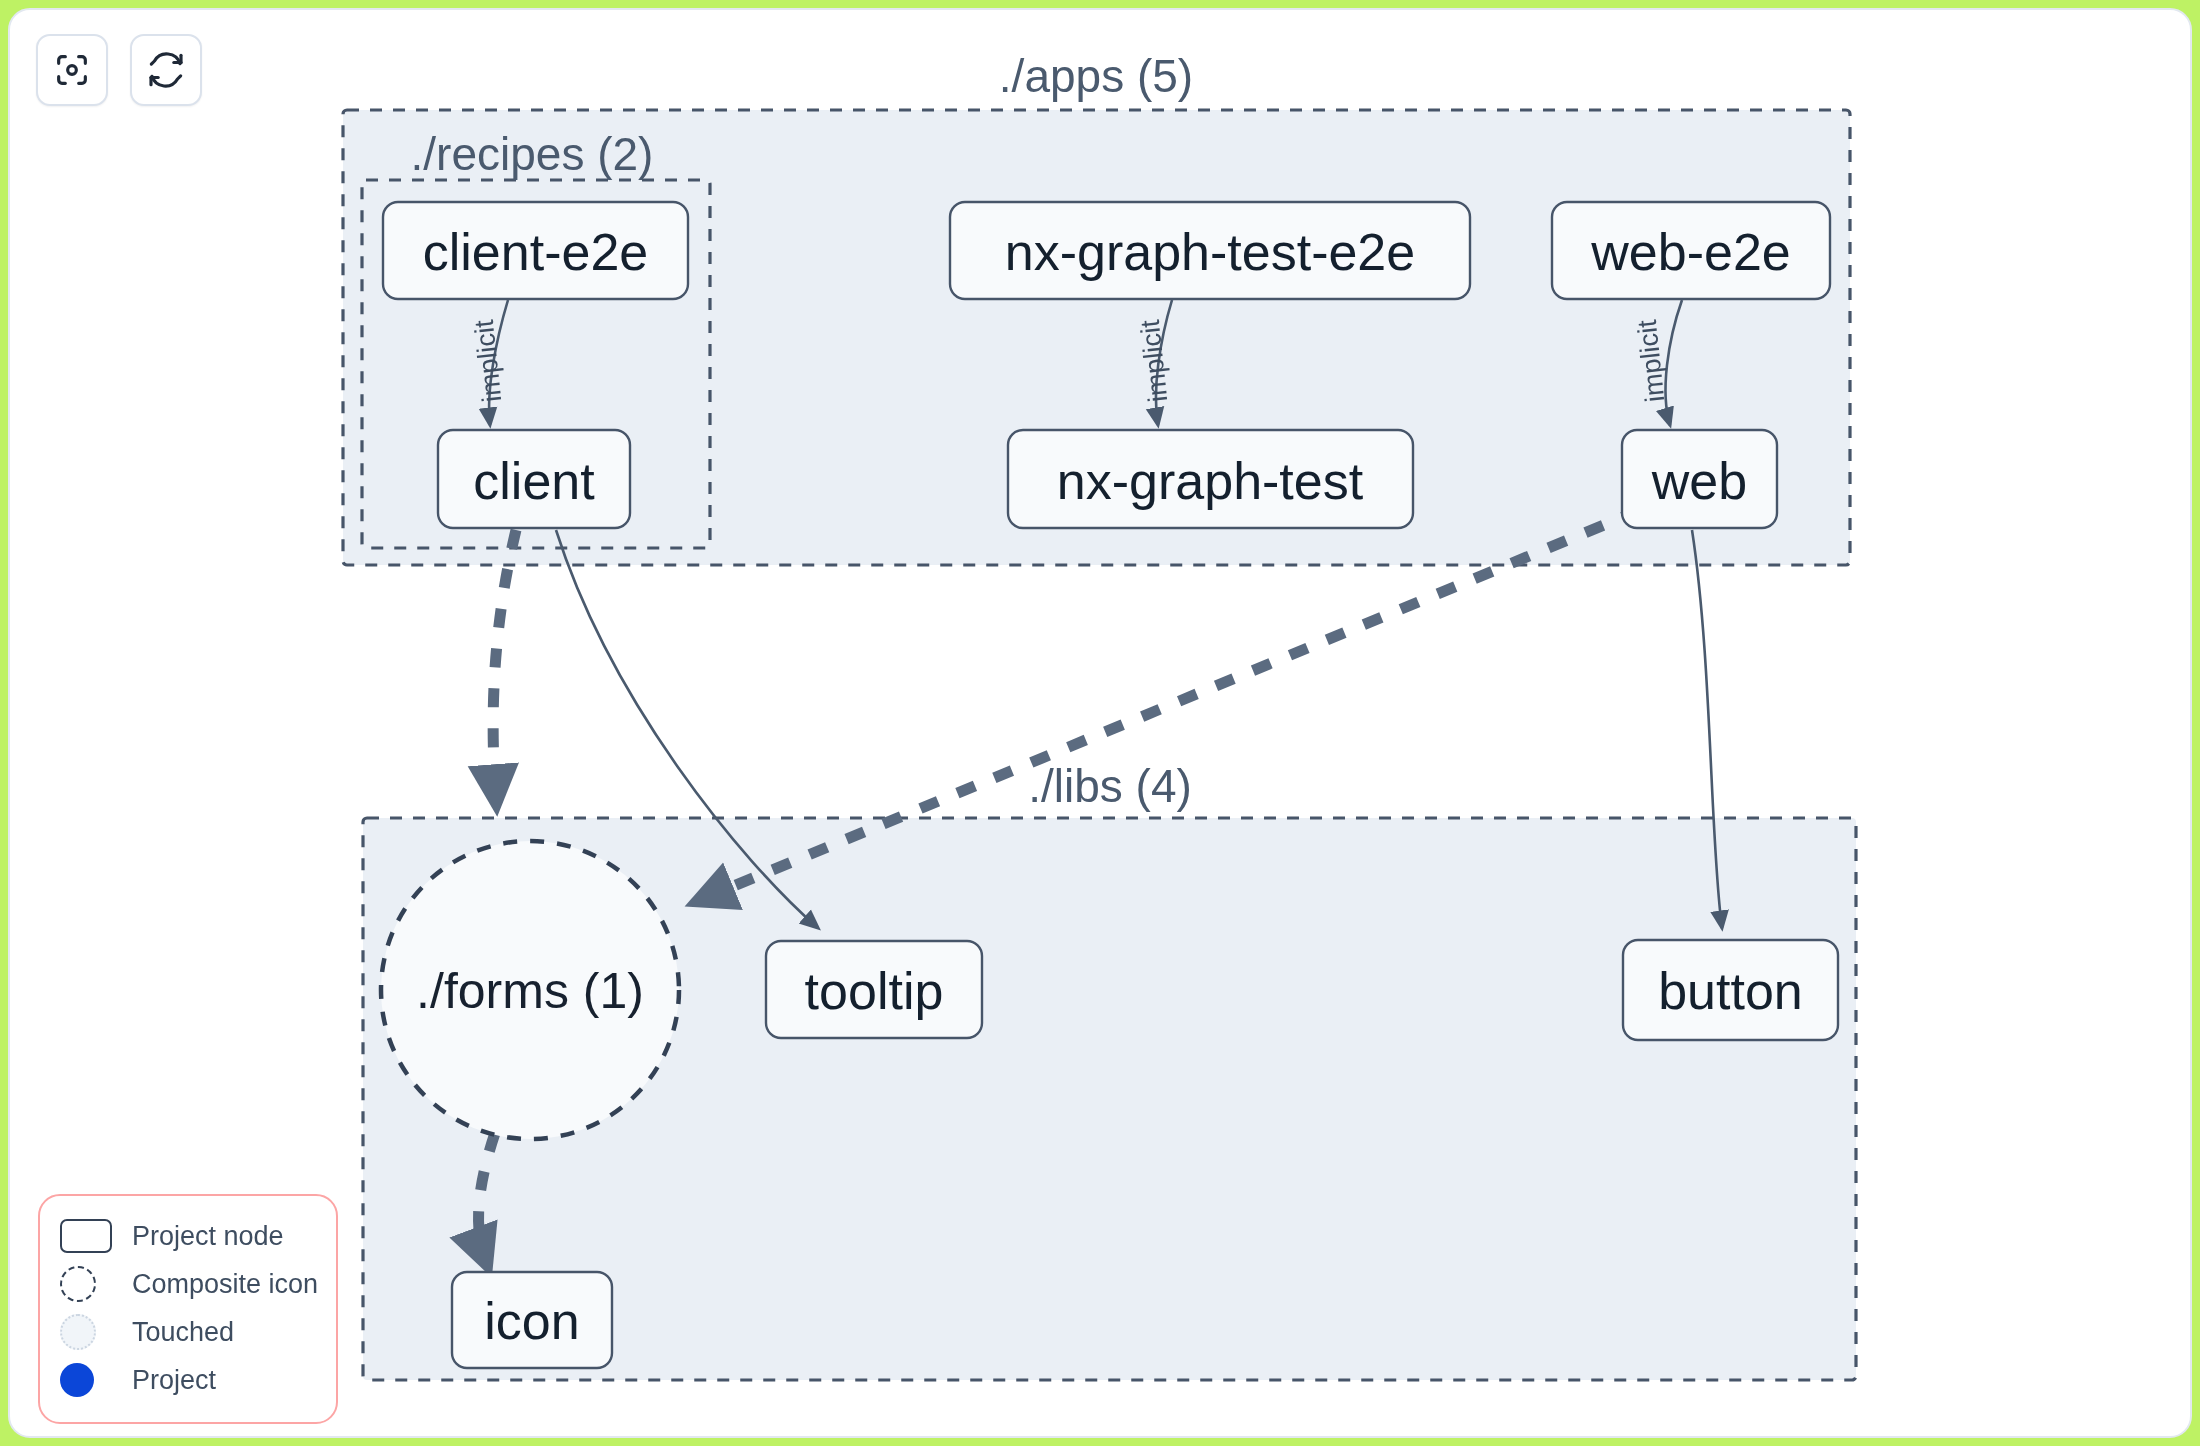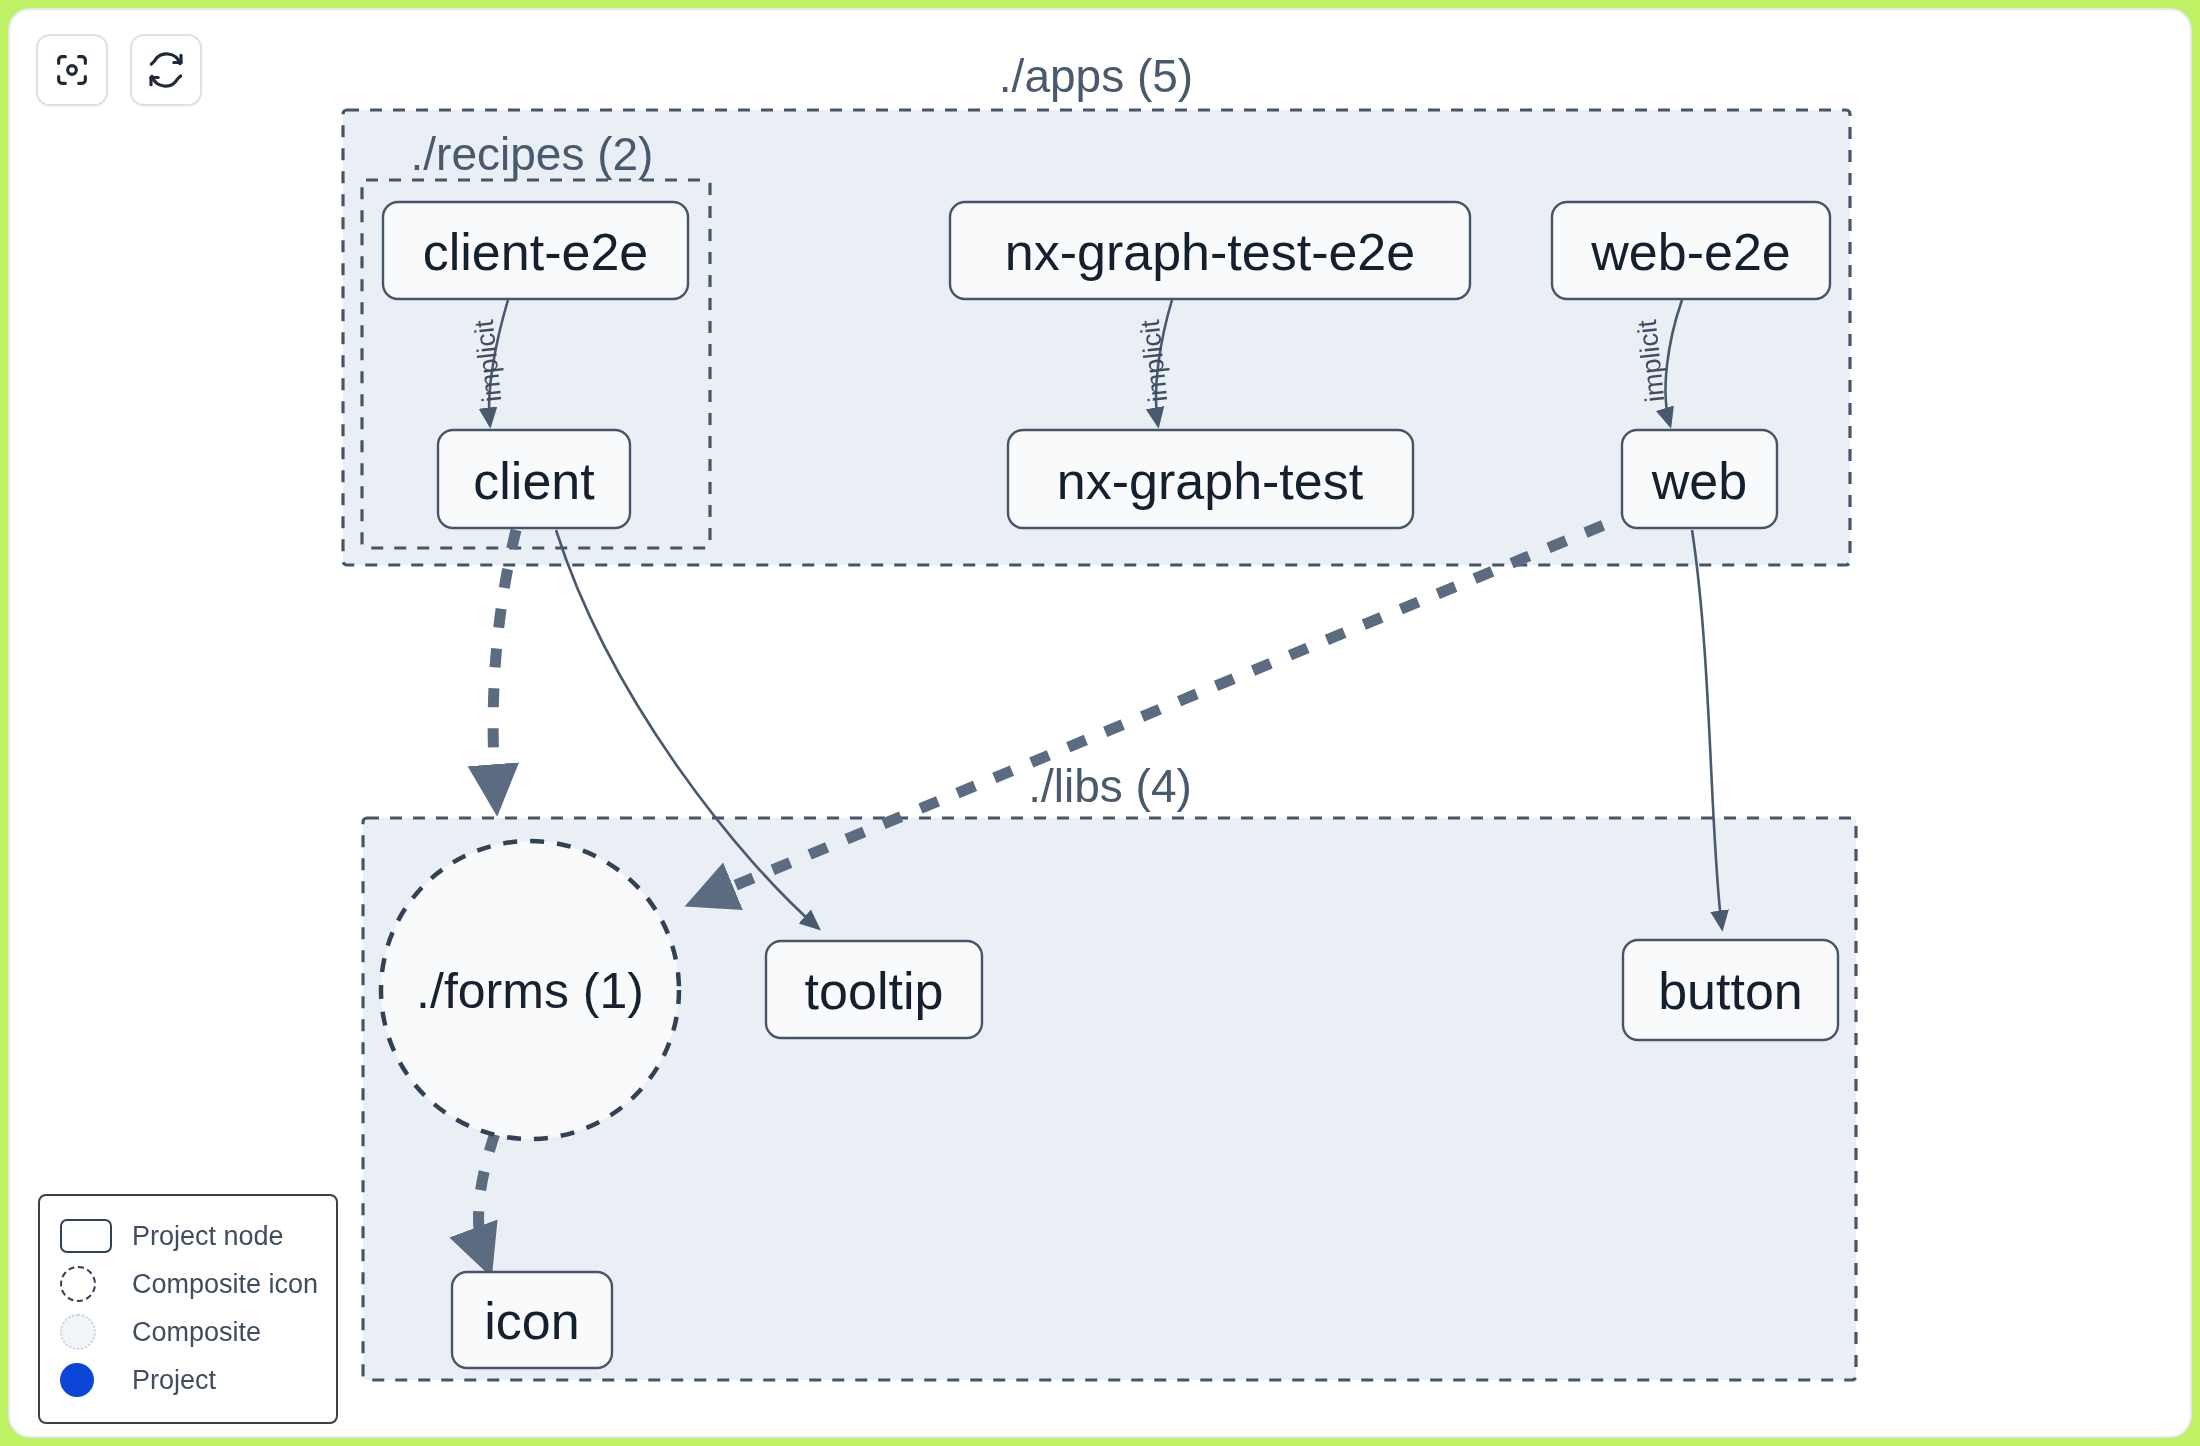--- a/index.html
+++ b/index.html
@@ -114,22 +114,22 @@
     font-size: 27px;
     text-anchor: middle;
   }
   
   .legend {
     position: absolute;
     left: 38px;
     top: 1194px;
     width: 300px;
     background: #ffffff;
-    border: 2px solid #404040;
-    border-radius: 8px;
+    border: 2px solid #fca5a5;
+    border-radius: 22px;
     padding: 16px 20px 18px 20px;
     box-sizing: border-box;
     z-index: 30;
   }
   .legend-row {
     display: flex;
     align-items: center;
     height: 48px;
     gap: 16px;
   }
@@ -334,21 +334,21 @@
     <div class="legend-row">
       <span class="legend-swatch">
           <span class="sw-composite"></span>
         </span>
       <span class="legend-text">Composite icon</span>
     </div>
     <div class="legend-row">
       <span class="legend-swatch">
           <span class="sw-affected"></span>
         </span>
-      <span class="legend-text">Composite</span>
+      <span class="legend-text">Touched</span>
     </div>
     <div class="legend-row">
       <span class="legend-swatch">
           <span class="sw-touched" style="background: rgb(11, 70, 216);"></span>
         </span>
       <span class="legend-text">Project</span>
     </div>
   </div>
 
 </div>

